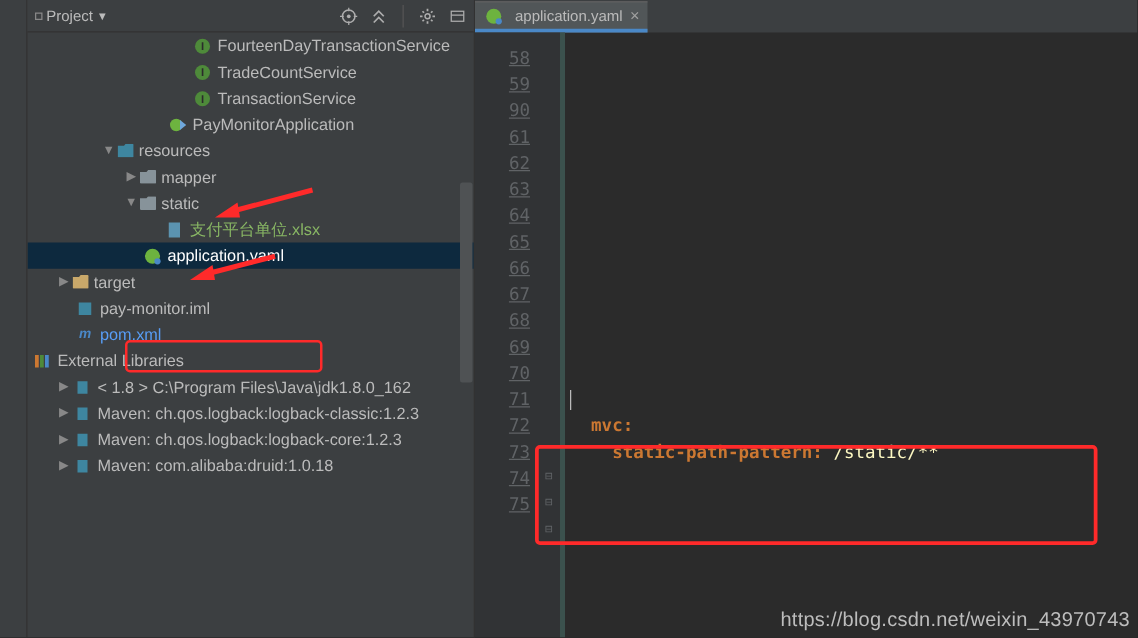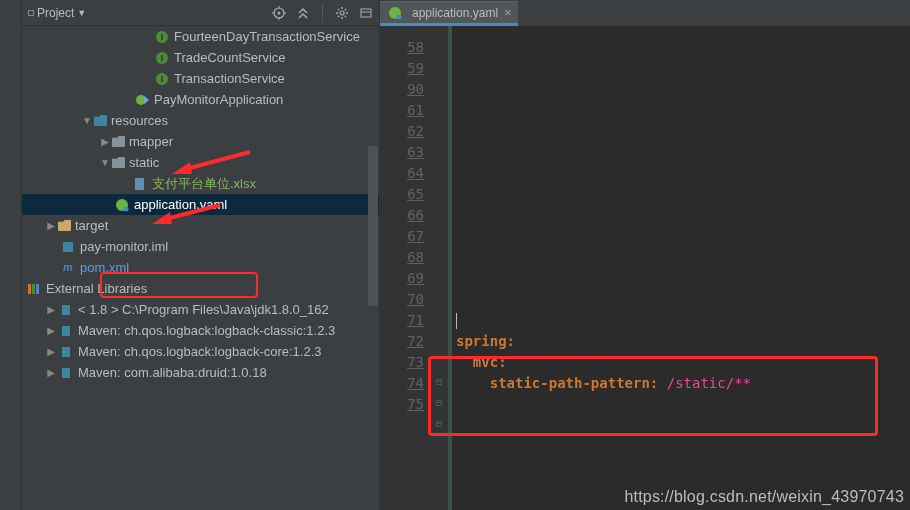--- a/index.html
+++ b/index.html
@@ -31,21 +31,21 @@
   .tab .close { color:#a0a0a0; font-size:13px; }
   .tab .icon { width:14px; height:14px; }
   .editor-body { flex:1; display:flex; font-family: Consolas, Menlo, monospace; font-size:14px; line-height:21px; position:relative; }
   .gutter { width:52px; text-align:right; color:#606366; padding-right:8px; user-select:none; background:#313335;text-decoration:underline; }
   .gutter .ln { height:21px; }
   .fold-strip { width:16px; background:#313335; position:relative; }
   .fold-strip .fmark { position:absolute; left:1px; width:12px; height:12px; color:#606366; font-size:10px; text-align:center; }
   .code { flex:1; padding-left:8px; color:#a9b7c6; position:relative; }
   .code .line { height:21px; white-space:pre; }
   .kw { color:#cc7832; font-weight:bold; }
-  .val { color:#ec4899; }
+  .val { color:#fef9c3; }
   .indent-guide { position:absolute; top:0; width:4px; height:100%; background:#3b514d; }
   .caret { border-left:1px solid #bbbbbb; height:16px; display:inline-block; vertical-align:middle; }
   .watermark { position:absolute; right:6px; bottom:4px; color:#bdbdbd; font-size:16px; letter-spacing:0.2px; }
   .scroll-thumb { position:absolute; right:0; width:10px; background:#4f5254; border-radius:2px; }
 
   .folder-icon { width:13px; height:11px; background:#87939a; clip-path: polygon(0 15%,40% 15%,50% 0,100% 0,100% 100%,0 100%); display:inline-block; margin-right:4px; border-radius:1px;}
   .folder-open { width:13px; height:11px; background:#c9a86a; clip-path: polygon(0 15%,40% 15%,50% 0,100% 0,100% 100%,0 100%); display:inline-block; margin-right:4px; border-radius:1px;}
   .folder-res { width:13px; height:11px; background:#3e86a0; clip-path: polygon(0 15%,40% 15%,50% 0,100% 0,100% 100%,0 100%); display:inline-block; margin-right:4px; border-radius:1px;}
 </style>
 </head>
@@ -303,21 +303,20 @@
         <div class="line"></div>
           <div class="line"></div>
           <div class="line"></div>
           <div class="line"></div>
         <div class="line"></div>
           <div class="line"></div>
           <div class="line"></div>
           <div class="line"></div>
         <div class="line"></div>
         <div class="line"><span class="caret"></span></div>
-        <div class="line"><span class="kw">spring:</span></div>
         <div class="line">  <span class="kw">mvc:</span></div>
         <div class="line">    <span class="kw">static-path-pattern:</span><span class="val"> /static/**</span></div>
 
         <div class="red-box" style="left:-20px; top:330px; width:450px; height:80px; border-width:3px;"></div>
       </div>
     </div>
     <div class="watermark">https://blog.csdn.net/weixin_43970743</div>
   </div>
 </div>
 

